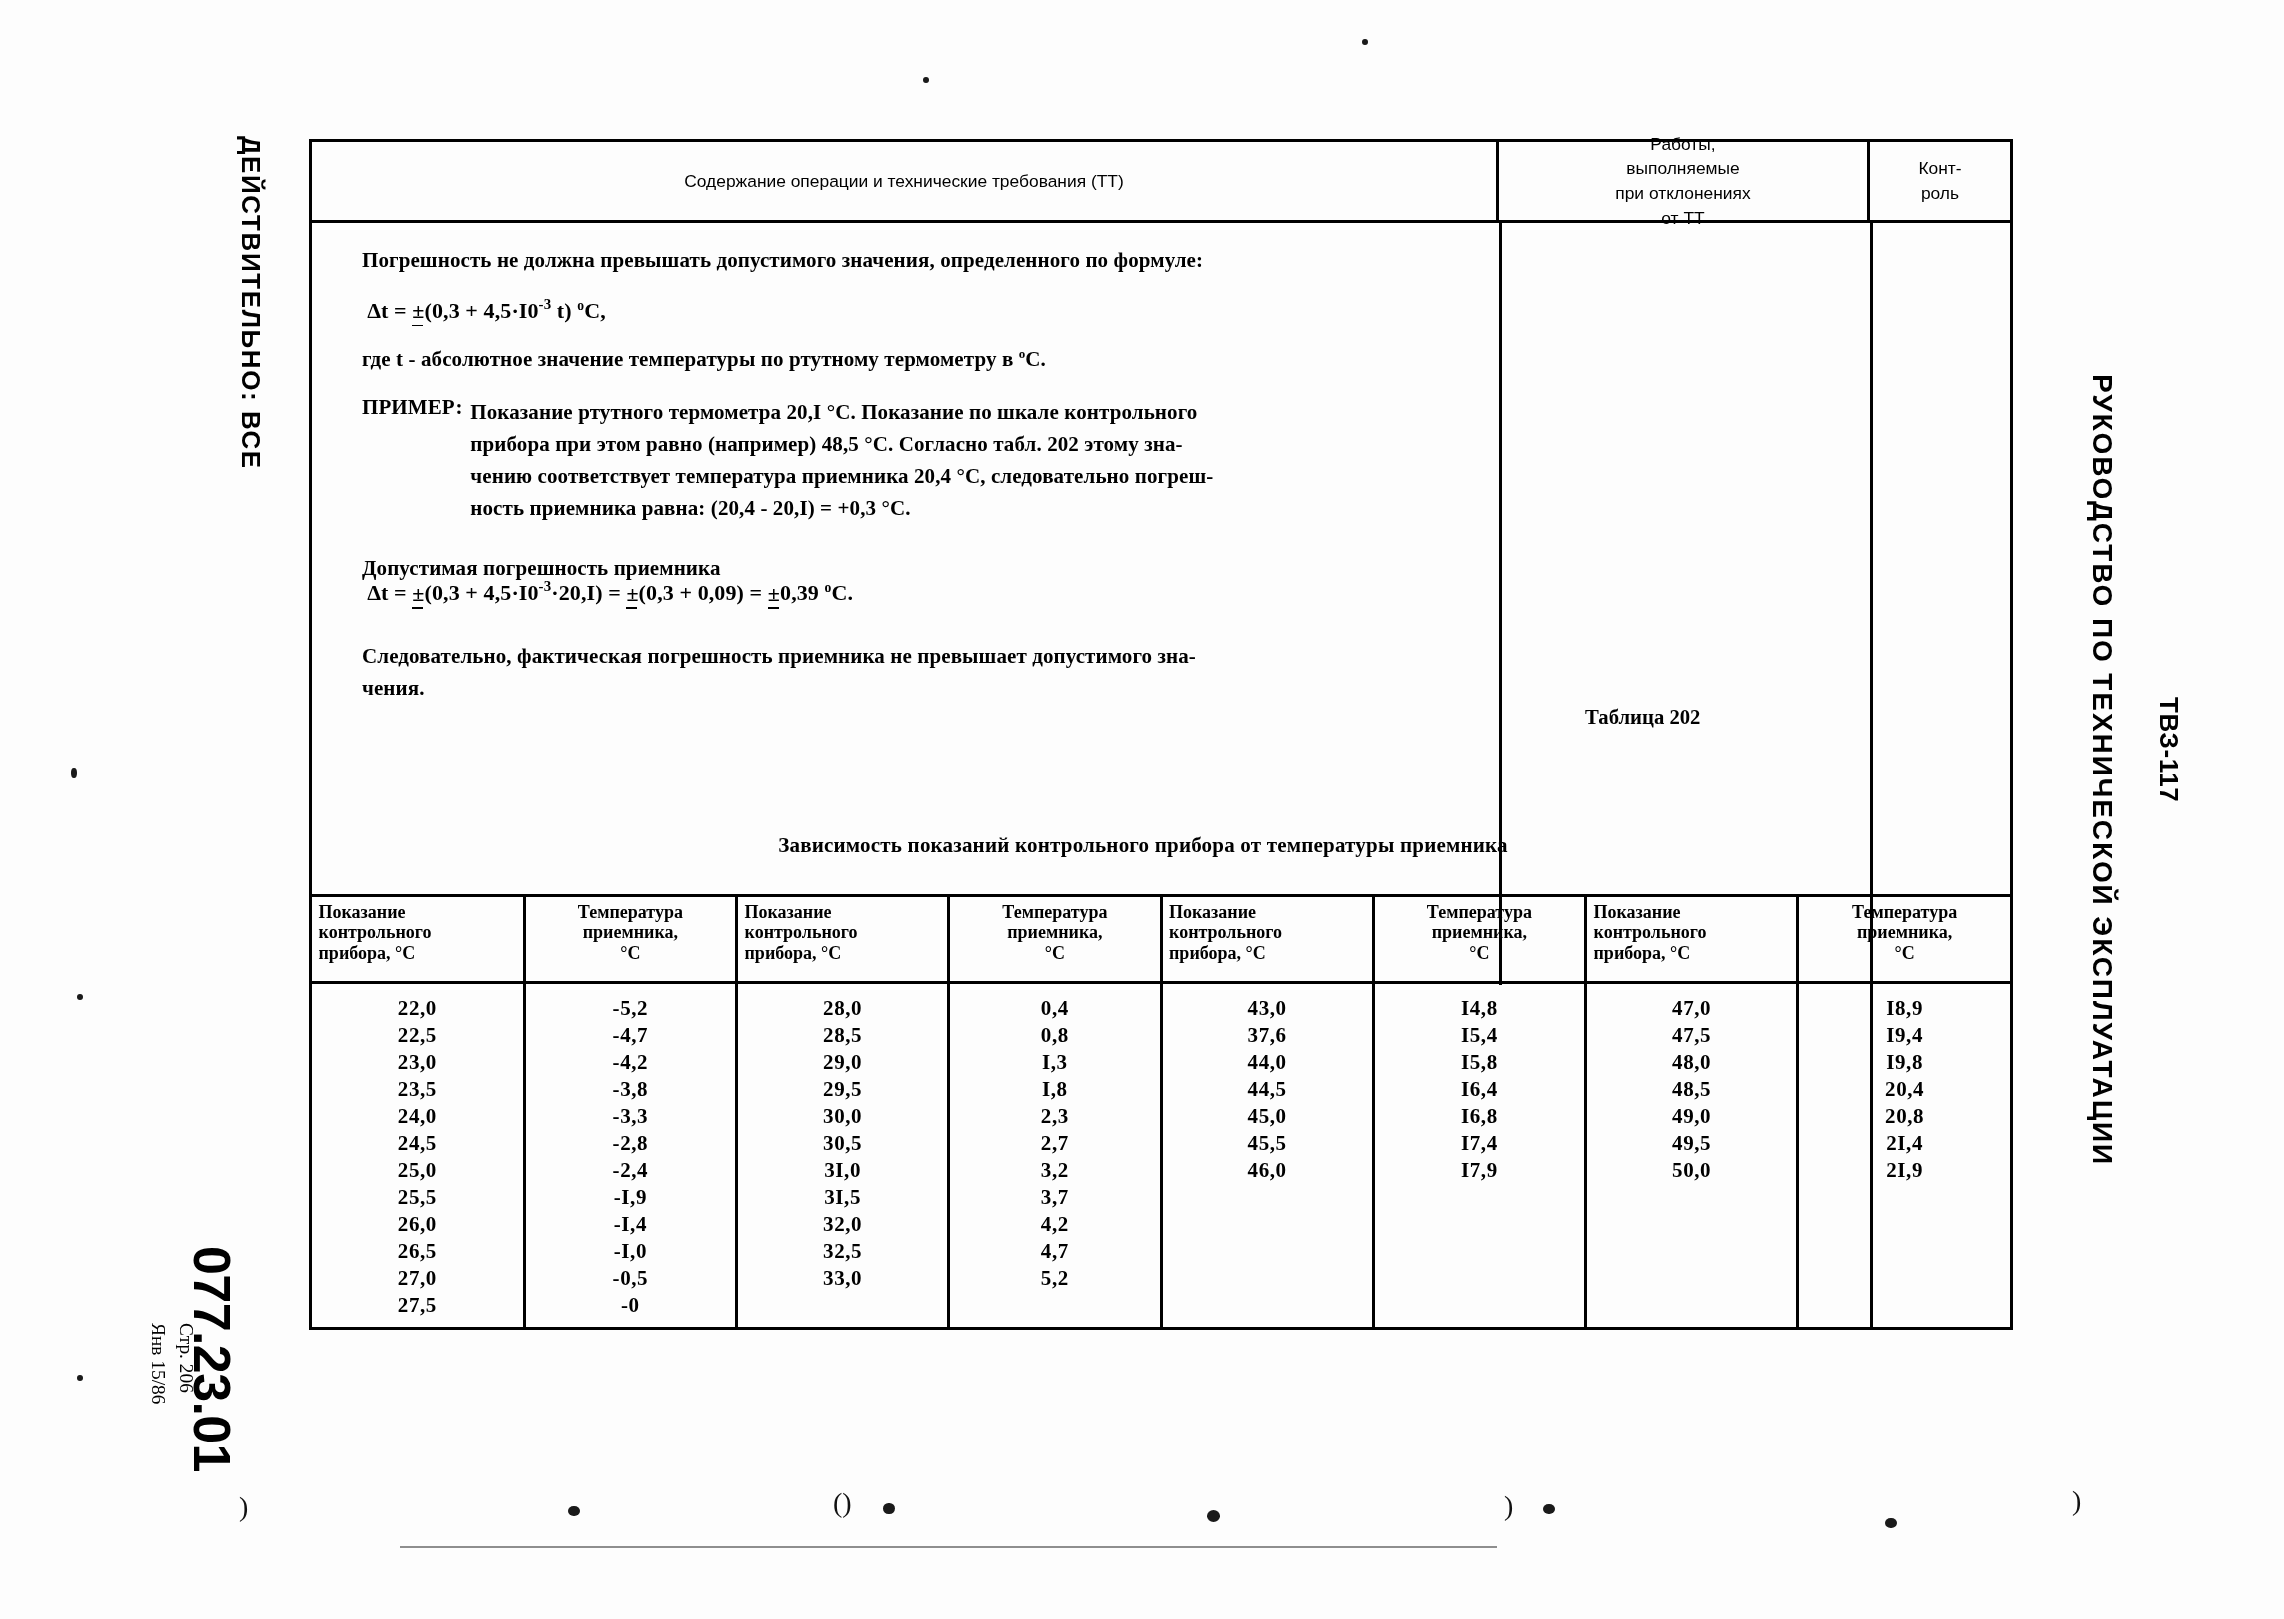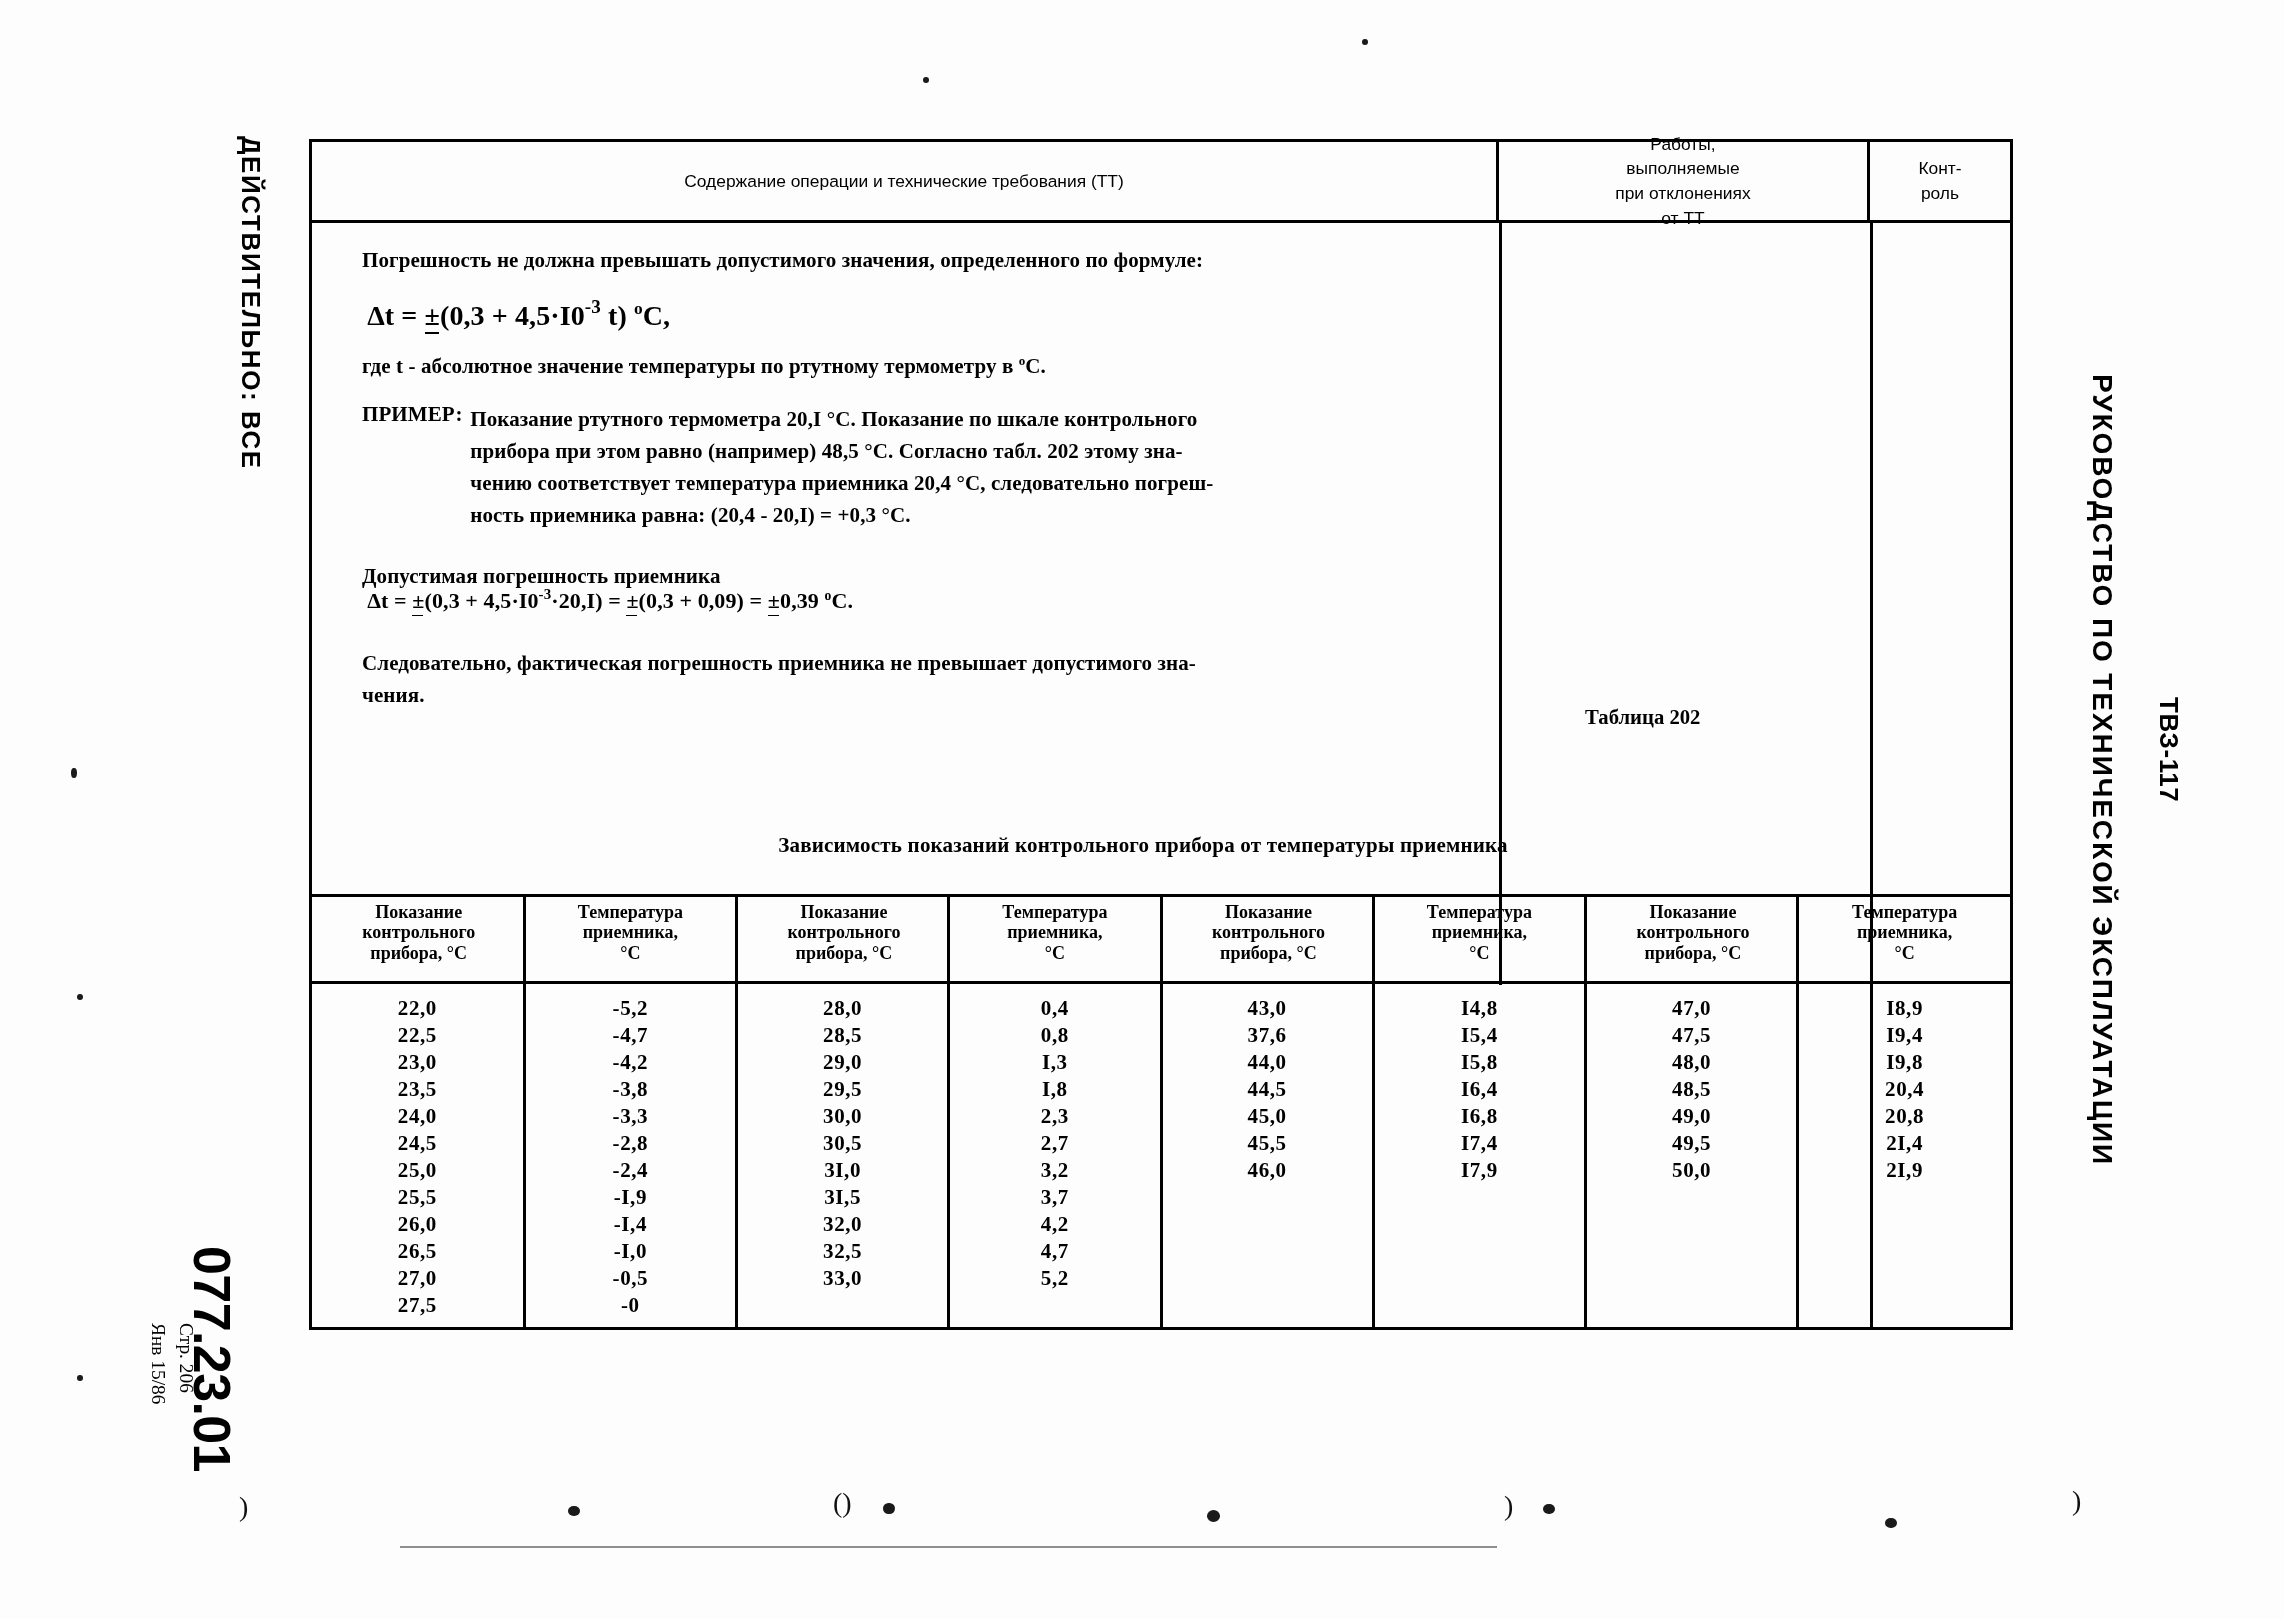--- a/index.html
+++ b/index.html
@@ -197,21 +197,21 @@
     font-size: 21px;
     font-weight: 700;
     line-height: 1.0;
     letter-spacing: 0.1px;
   }
   .para { margin-bottom: 0; }
   .p-intro { margin-bottom: 26px; }
   .formula {
     margin-left: 5.2px;
     margin-bottom: 24.5px;
-    font-size: 28px;
+    font-size: 22px;
   }
   .p-where { margin-bottom: 27px; }
   .example { display: flex; margin-bottom: 0px; }
   .example-tag { flex: none; padding-right: 7.7px; }
   .example-body { flex: 1; line-height: 1.52; text-align: justify; }
   .p-allow { margin-top: 34px; }
   .formula2 { margin-bottom: 36px; font-size: 22px; }
   .p-concl { line-height: 1.52; margin-bottom: 0; }
 
   sup.deg { font-size: 0.62em; vertical-align: 0.62em; }
@@ -266,21 +266,21 @@
     table-layout: fixed;
   }
   table.data th {
     border-right: 3.2px solid #000;
     border-bottom: 3.2px solid #000;
     font-family: "Liberation Serif", serif;
     font-size: 18px;
     font-weight: 700;
     line-height: 1.12;
     padding: 5.2px 3.9px 6.5px 6.5px;
-    text-align: center;
+    text-align: left;
     vertical-align: top;
     height: 85px;
     box-sizing: border-box;
   }
   table.data th.ctr { text-align: center; padding-left: 3.9px; }
   table.data th:last-child { border-right: none; }
   table.data td {
     border-right: 3.2px solid #000;
     vertical-align: top;
     padding: 0;

